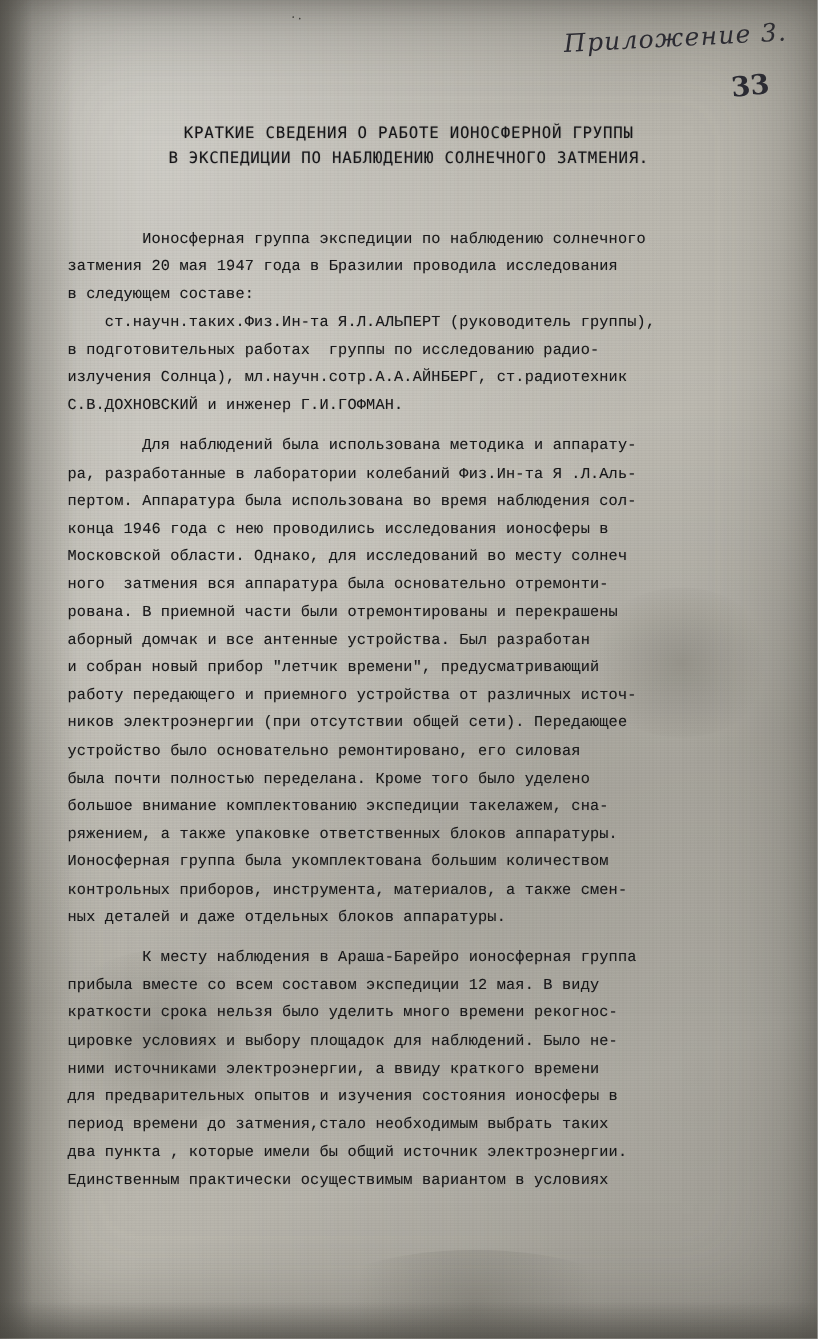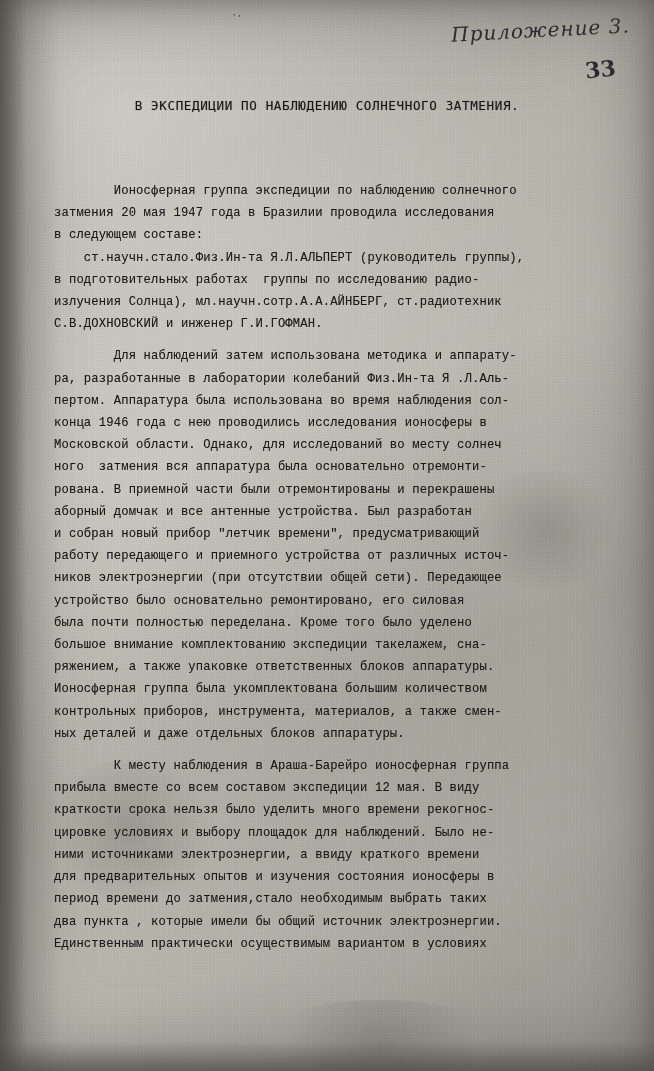--- a/index.html
+++ b/index.html
@@ -135,37 +135,38 @@
   <div class="blotch" style="left:470px; top:470px; width:150px; height:120px;"></div>
   <div class="blotch" style="left:40px; top:760px; width:180px; height:140px;"></div>
   <div class="blotch" style="left:250px; top:1000px; width:260px; height:90px;"></div>
 
   <div class="tiny-mark">..</div>
 
   <div class="handwriting">Приложение 3.</div>
   <div class="page-number">33</div>
 
   <div class="title">
+    <div>КРАТКИЕ СВЕДЕНИЯ О РАБОТЕ ИОНОСФЕРНОЙ ГРУППЫ</div>
     <div>В ЭКСПЕДИЦИИ ПО НАБЛЮДЕНИЮ СОЛНЕЧНОГО ЗАТМЕНИЯ.</div>
   </div>
 
   <div class="body">
 
     <div class="para">
       <p>        Ионосферная группа экспедиции по наблюдению солнечного</p>
       <p>затмения 20 мая 1947 года в Бразилии проводила исследования</p>
       <p>в следующем составе:</p>
-      <p>    ст.научн.стало.Физ.Ин-та Я.Л.АЛЬПЕРТ (руководитель группы),</p>
+      <p>    ст.научн.таких.Физ.Ин-та Я.Л.АЛЬПЕРТ (руководитель группы),</p>
       <p>в подготовительных работах  группы по исследованию радио-</p>
       <p>излучения Солнца), мл.научн.сотр.А.А.АЙНБЕРГ, ст.радиотехник</p>
       <p>С.В.ДОХНОВСКИЙ и инженер Г.И.ГОФМАН.</p>
     </div>
 
     <div class="para">
-      <p>        Для наблюдений затем использована методика и аппарату-</p>
+      <p>        Для наблюдений была использована методика и аппарату-</p>
       <p>ра, разработанные в лаборатории колебаний Физ.Ин-та Я .Л.Аль-</p>
       <p>пертом. Аппаратура была использована во время наблюдения сол-</p>
       <p>конца 1946 года с нею проводились исследования ионосферы в</p>
       <p>Московской области. Однако, для исследований во месту солнеч</p>
       <p>ного  затмения вся аппаратура была основательно отремонти-</p>
       <p>рована. В приемной части были отремонтированы и перекрашены</p>
       <p>аборный домчак и все антенные устройства. Был разработан</p>
       <p>и собран новый прибор "летчик времени", предусматривающий</p>
       <p>работу передающего и приемного устройства от различных источ-</p>
       <p>ников электроэнергии (при отсутствии общей сети). Передающее</p>

